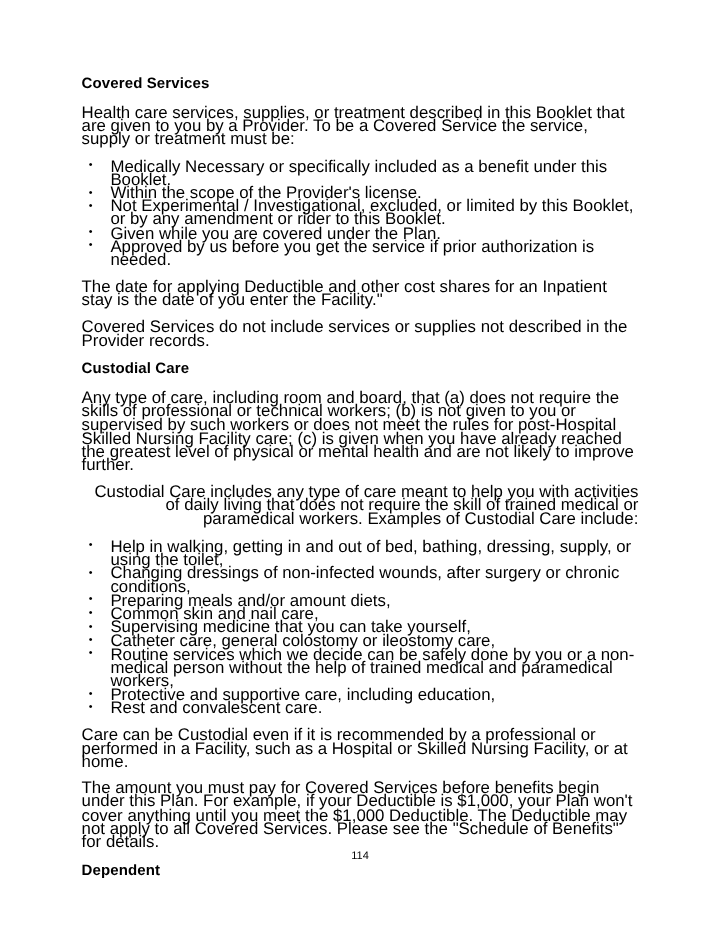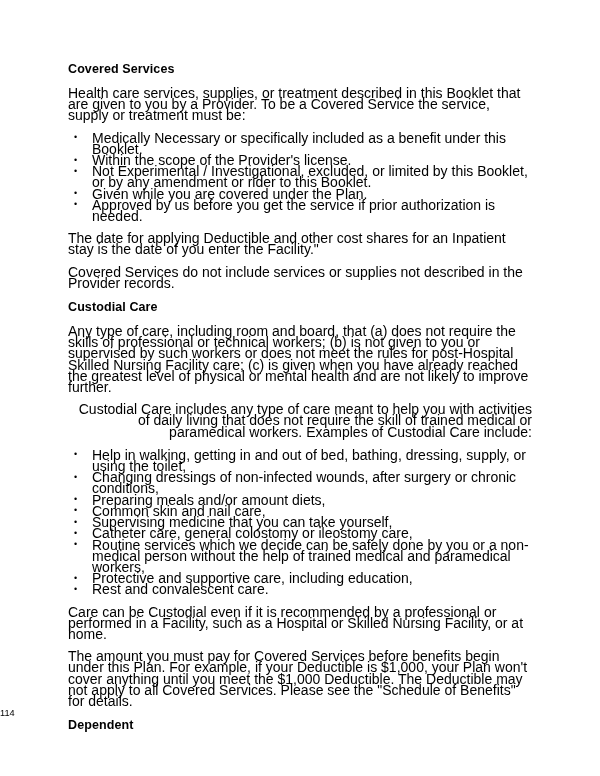--- a/index.html
+++ b/index.html
@@ -70,21 +70,21 @@
     line-height: 11.2px;
   }
   .list-gap-top {
     margin-top: 11px;
   }
   .page-number {
     position: absolute;
     left: 0;
     top: 708px;
     width: 600px;
-    text-align: left;
+    text-align: center;
     font-size: 9.2px;
     line-height: 11px;
     font-weight: normal;
   }
 </style>
 </head>
 <body>
 
 <div class="page">
   <div class="content">

